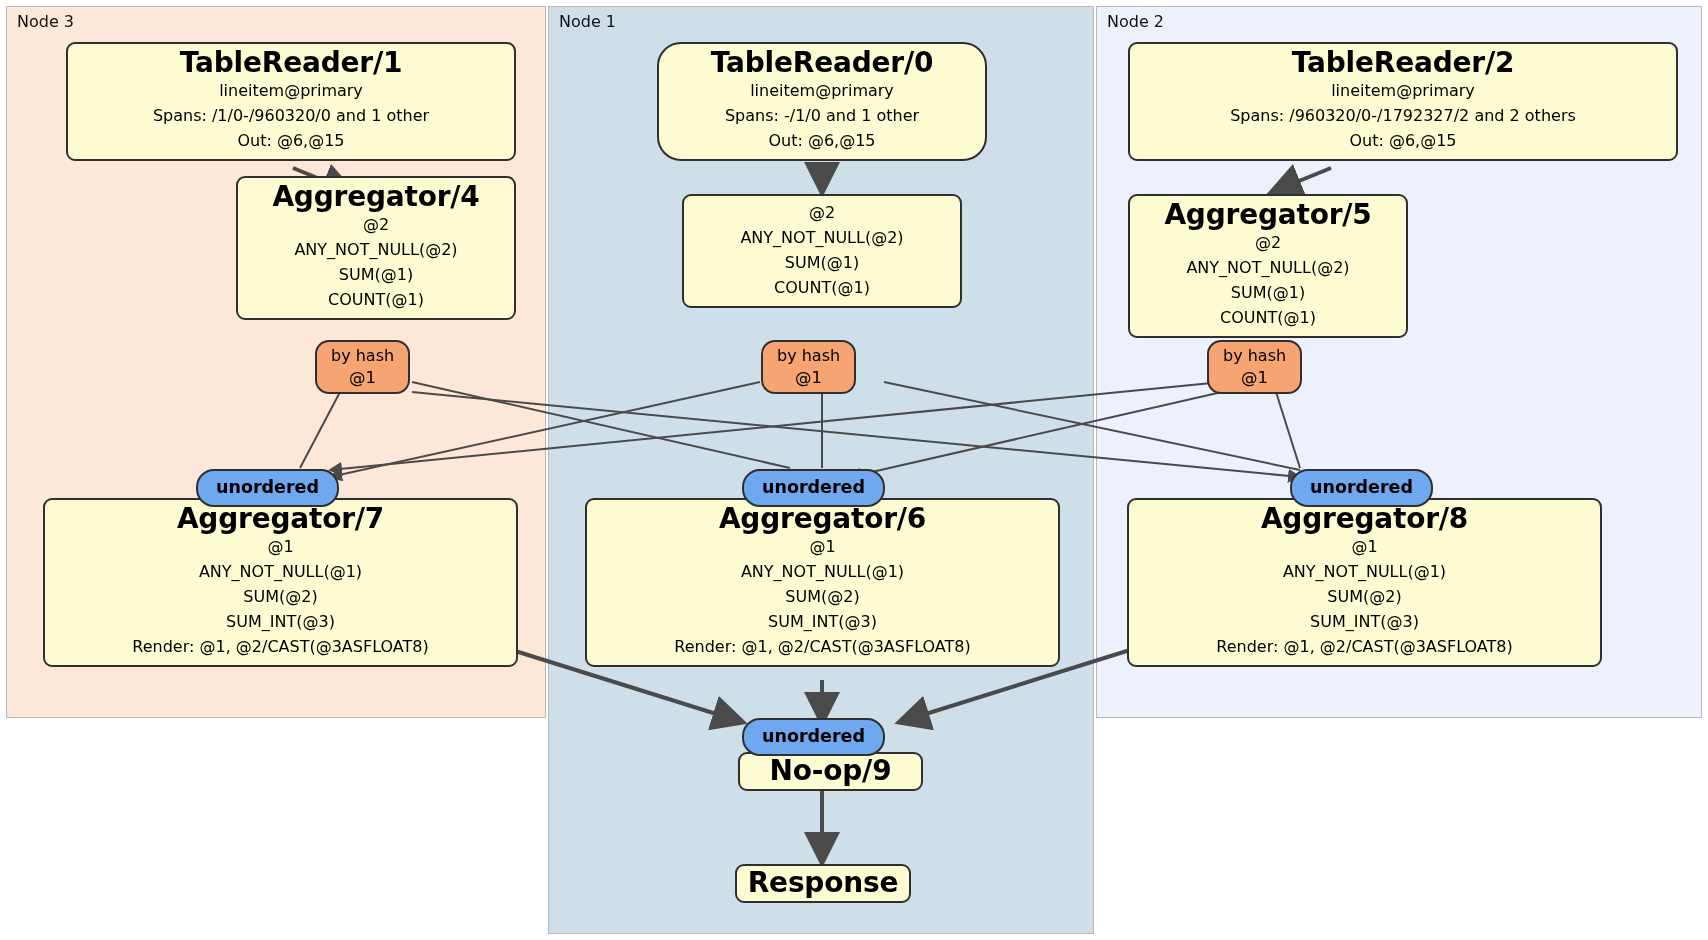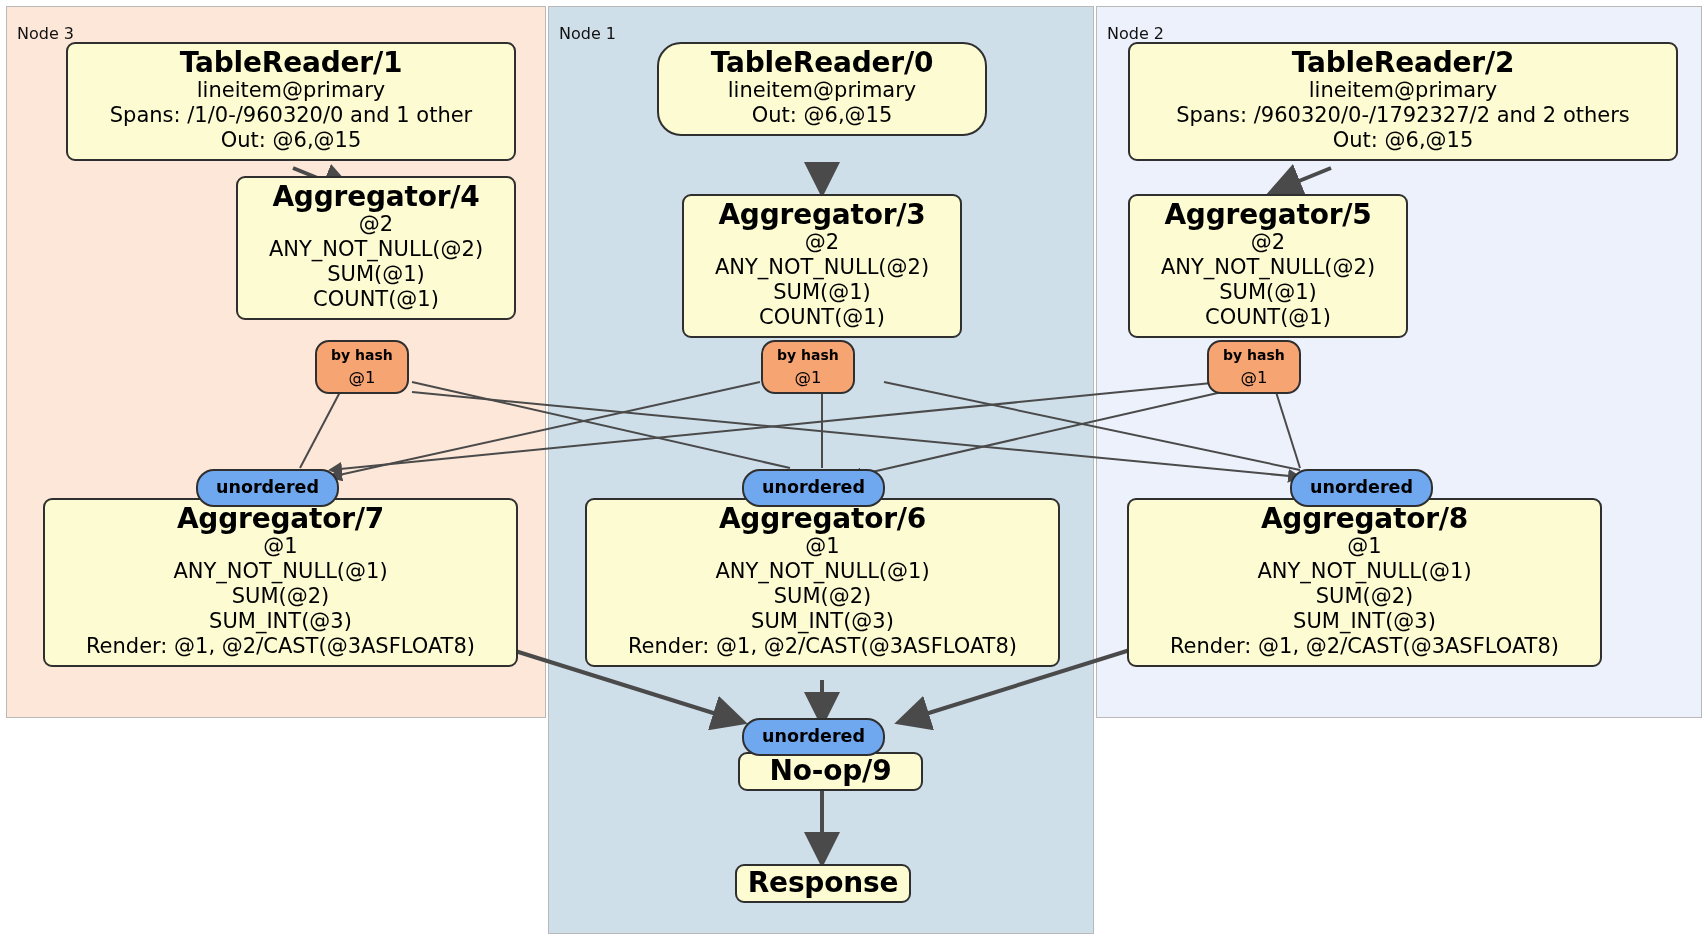--- a/index.html
+++ b/index.html
@@ -21,21 +21,21 @@
     position: absolute;
     box-sizing: border-box;
     border: 1px solid #b9b9b9;
   }
   #panel-node3 { left: 6px;    top: 6px;  width: 540px;  height: 712px; background: #fde7d8; }
   #panel-node1 { left: 548px;  top: 6px;  width: 546px;  height: 928px; background: #cfdfea; }
   #panel-node2 { left: 1096px; top: 6px;  width: 606px;  height: 712px; background: #edf1fb; }
 
   .panel-label {
     position: absolute;
-    top: 17px;
+    top: 5px;
     left: 10px;
     font-size: 16px;
     color: #111;
     font-family: "DejaVu Sans", "Liberation Sans", sans-serif;
     white-space: nowrap;
   }
 
   
   #edges {
     position: absolute;
@@ -57,41 +57,41 @@
     font-size: 18.5px;
     line-height: 26px;
     white-space: nowrap;
   }
   .proc .title {
     font-weight: bold;
     font-size: 28px;
     line-height: 30px;
     letter-spacing: -0.2px;
   }
-  .proc .line { font-size: 21px; line-height: 25px; }
+  .proc .line { font-size: 16px; line-height: 25px; }
 
   
   .pill {
     position: absolute;
     box-sizing: border-box;
     border: 2px solid #2f2f2f;
     border-radius: 16px;
     text-align: center;
     color: #000;
     white-space: nowrap;
     z-index: 5;
   }
   .pill.hash {
     background: #f7a473;
     border-radius: 14px;
     padding: 2px 14px 4px 14px;
   }
   .pill.hash .k {
-    font-weight: bold;
-    font-size: 14px;
+    font-weight: normal;
+    font-size: 16px;
     line-height: 23px;
   }
   .pill.hash .v {
     font-size: 16.5px;
     line-height: 21px;
   }
   .pill.unordered {
     background: #70a8f0;
     border-radius: 18px;
     padding: 4px 18px 5px 18px;
@@ -151,40 +151,40 @@
   <div class="proc" id="tr1" style="left:66px;  top:42px;  width:450px;">
     <div class="title">TableReader/1</div>
     <div class="line">lineitem@primary</div>
     <div class="line">Spans: /1/0-/960320/0 and 1 other</div>
     <div class="line">Out: @6,@15</div>
   </div>
 
   <div class="proc" id="tr0" style="left:657px; top:42px; width:330px;border-radius:24px;">
     <div class="title">TableReader/0</div>
     <div class="line">lineitem@primary</div>
+    <div class="line">Spans: -/1/0 and 1 other</div>
     <div class="line">Out: @6,@15</div>
   </div>
 
   <div class="proc" id="tr2" style="left:1128px; top:42px; width:550px;">
     <div class="title">TableReader/2</div>
     <div class="line">lineitem@primary</div>
     <div class="line">Spans: /960320/0-/1792327/2 and 2 others</div>
     <div class="line">Out: @6,@15</div>
   </div>
 
   <div class="proc" id="agg4" style="left:236px; top:176px; width:280px;">
     <div class="title">Aggregator/4</div>
     <div class="line">@2</div>
     <div class="line">ANY_NOT_NULL(@2)</div>
     <div class="line">SUM(@1)</div>
     <div class="line">COUNT(@1)</div>
   </div>
 
   <div class="proc" id="agg3" style="left:682px; top:194px; width:280px;">
-    <div class="title">Aggregator/3</div>
     <div class="line">@2</div>
     <div class="line">ANY_NOT_NULL(@2)</div>
     <div class="line">SUM(@1)</div>
     <div class="line">COUNT(@1)</div>
   </div>
 
   <div class="proc" id="agg5" style="left:1128px; top:194px; width:280px;">
     <div class="title">Aggregator/5</div>
     <div class="line">@2</div>
     <div class="line">ANY_NOT_NULL(@2)</div>

